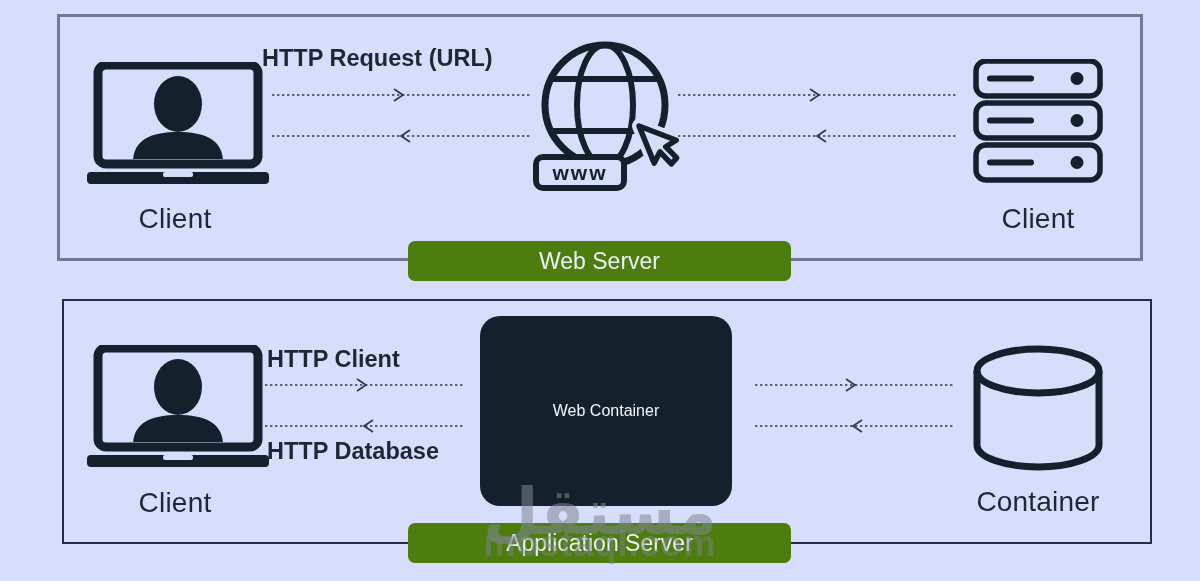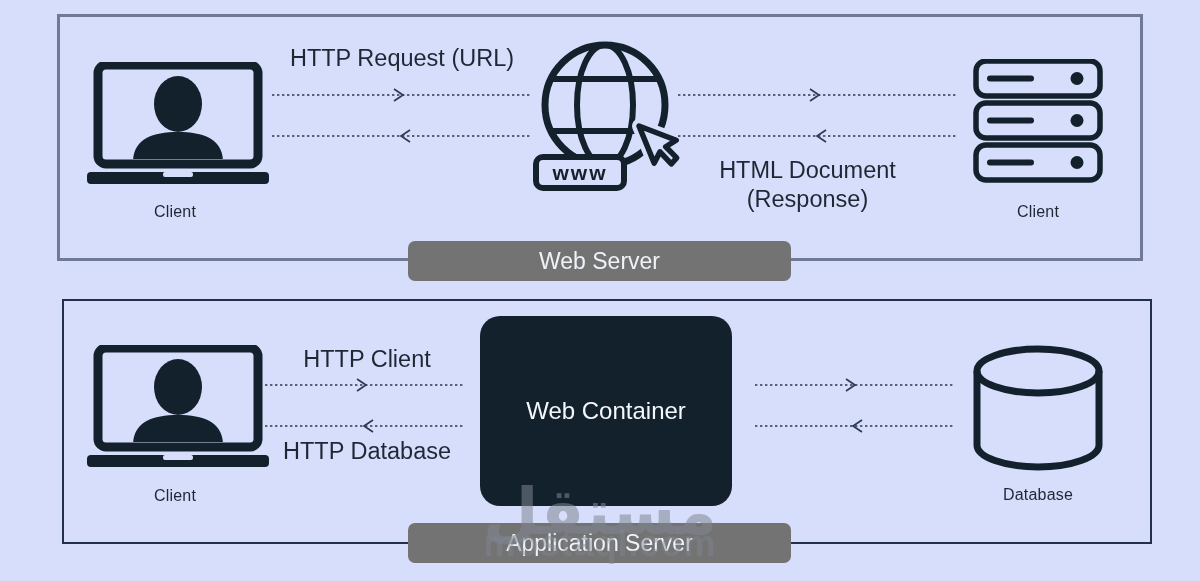--- a/index.html
+++ b/index.html
@@ -5,32 +5,32 @@
   html,body{margin:0;padding:0;background:#d7defb;}
   .canvas{
     position:relative;width:1200px;height:581px;overflow:hidden;
     background:#d7defb;
     font-family:"Liberation Sans","DejaVu Sans",sans-serif;
     color:#1d2835;
   }
   .box{position:absolute;background:transparent;}
   .box-top{left:57px;top:14px;width:1080px;height:241px;border:3px solid #6f7b96;}
   .box-bottom{left:62px;top:299px;width:1086px;height:241px;border:2px solid #22304a;}
-  .label{position:absolute;text-align:center;font-size:16px;font-weight:500;letter-spacing:.2px;}
-  .arrow-label{position:absolute;text-align:center;font-size:23.5px;font-weight:400;}
+  .label{position:absolute;text-align:center;font-size:28px;font-weight:500;letter-spacing:.2px;}
+  .arrow-label{position:absolute;font-size:23.5px;font-weight:700;}
   .two-line{line-height:29px;}
   .badge{
-    position:absolute;width:383px;height:40px;background:#737373;border-radius:7px;
+    position:absolute;width:383px;height:40px;background:#4d7c0f;border-radius:7px;
     display:flex;align-items:center;justify-content:center;
     color:#eef3f8;font-size:23px;font-weight:500;z-index:3;
   }
   .web-container{
     position:absolute;left:480px;top:316px;width:252px;height:190px;
     background:#13212c;border-radius:20px;display:flex;align-items:center;justify-content:center;
-    color:#f4f7fb;font-size:24px;font-weight:500;z-index:2;
+    color:#f4f7fb;font-size:16px;font-weight:500;z-index:2;
   }
   .icon-svg{position:absolute;z-index:1;}
   .dotline{position:absolute;overflow:visible;z-index:1;}
   .dotline line{stroke:#2c3a52;stroke-width:1.4;stroke-dasharray:2.4 2.6;}
   .dotline polyline{stroke:#2c3a52;stroke-width:1.7;fill:none;}
   .stroke-dark{stroke:#13212c;fill:none;}
   .fill-dark{fill:#13212c;}
   .fill-bg{fill:#d7defb;}
   .watermark{
     position:absolute;left:440px;top:489px;width:320px;text-align:center;z-index:6;
@@ -89,24 +89,20 @@
 
   <svg class="dotline" style="left:678px;top:87px" width="280" height="16">
     <line x1="0" y1="8" x2="280" y2="8"></line>
       <polyline points="132,2 141,8 132,14"></polyline>
   </svg>
   <svg class="dotline" style="left:678px;top:128px" width="280" height="16">
     <line x1="0" y1="8" x2="280" y2="8"></line>
       <polyline points="148,2 139,8 148,14"></polyline>
   </svg>
 
-  <div class="arrow-label two-line" style="left:700px;top:156px;width:215px">
-    <div>HTML Document</div>
-    <div>(Response)</div>
-  </div>
 
   <svg class="icon-svg" style="left:973px;top:59px" width="130" height="124" viewBox="0 0 130 124">
     <rect x="3" y="2" width="124" height="35" rx="10" class="stroke-dark fill-bg" stroke-width="5.5"></rect>
     <line x1="17" y1="19.5" x2="58" y2="19.5" class="stroke-dark" stroke-width="6" stroke-linecap="round"></line>
     <circle cx="104" cy="19.5" r="6.5" class="fill-dark"></circle>
     <rect x="3" y="44" width="124" height="35" rx="10" class="stroke-dark fill-bg" stroke-width="5.5"></rect>
     <line x1="17" y1="61.5" x2="58" y2="61.5" class="stroke-dark" stroke-width="6" stroke-linecap="round"></line>
     <circle cx="104" cy="61.5" r="6.5" class="fill-dark"></circle>
     <rect x="3" y="86" width="124" height="35" rx="10" class="stroke-dark fill-bg" stroke-width="5.5"></rect>
     <line x1="17" y1="103.5" x2="58" y2="103.5" class="stroke-dark" stroke-width="6" stroke-linecap="round"></line>
@@ -155,21 +151,21 @@
   </svg>
   <svg class="dotline" style="left:755px;top:418px" width="198" height="16">
     <line x1="0" y1="8" x2="198" y2="8"></line>
       <polyline points="107,2 98,8 107,14"></polyline>
   </svg>
 
   <svg class="icon-svg" style="left:973px;top:344px" width="130" height="130" viewBox="0 0 130 130">
     <ellipse cx="65" cy="27" rx="61" ry="22" class="stroke-dark" stroke-width="7"></ellipse>
     <path d="M4,27 L4,101 A61,22 0 0 0 126,101 L126,27" class="stroke-dark" stroke-width="7"></path>
   </svg>
-  <div class="label" style="left:968px;top:486px;width:140px">Database</div>
+  <div class="label" style="left:968px;top:486px;width:140px">Container</div>
 
   <div class="badge" style="left:408px;top:523px">Application Server</div>
 
   <div class="watermark">
     <div class="ar">مستقل</div>
     <div class="lat">mostaql.com</div>
   </div>
 
 </div>
 

